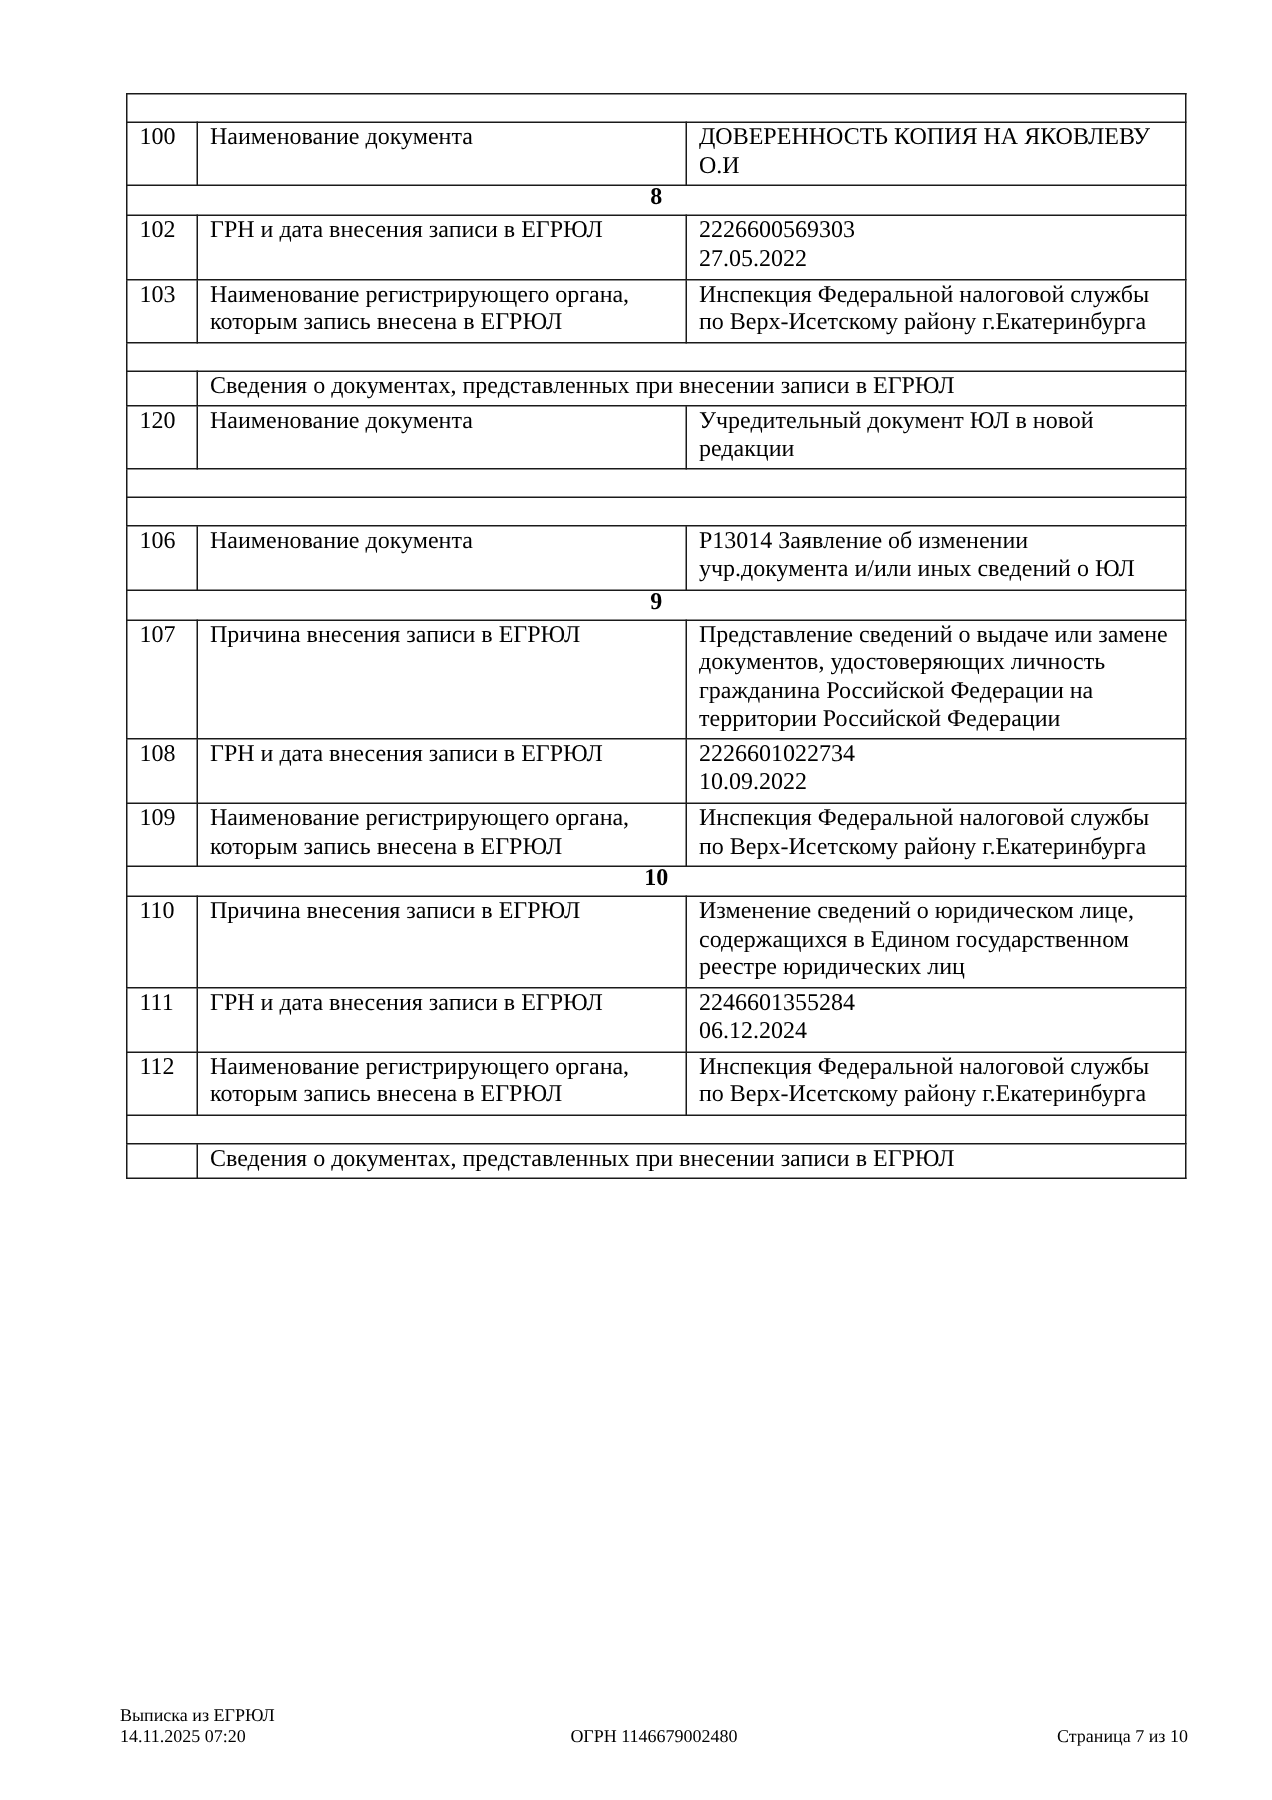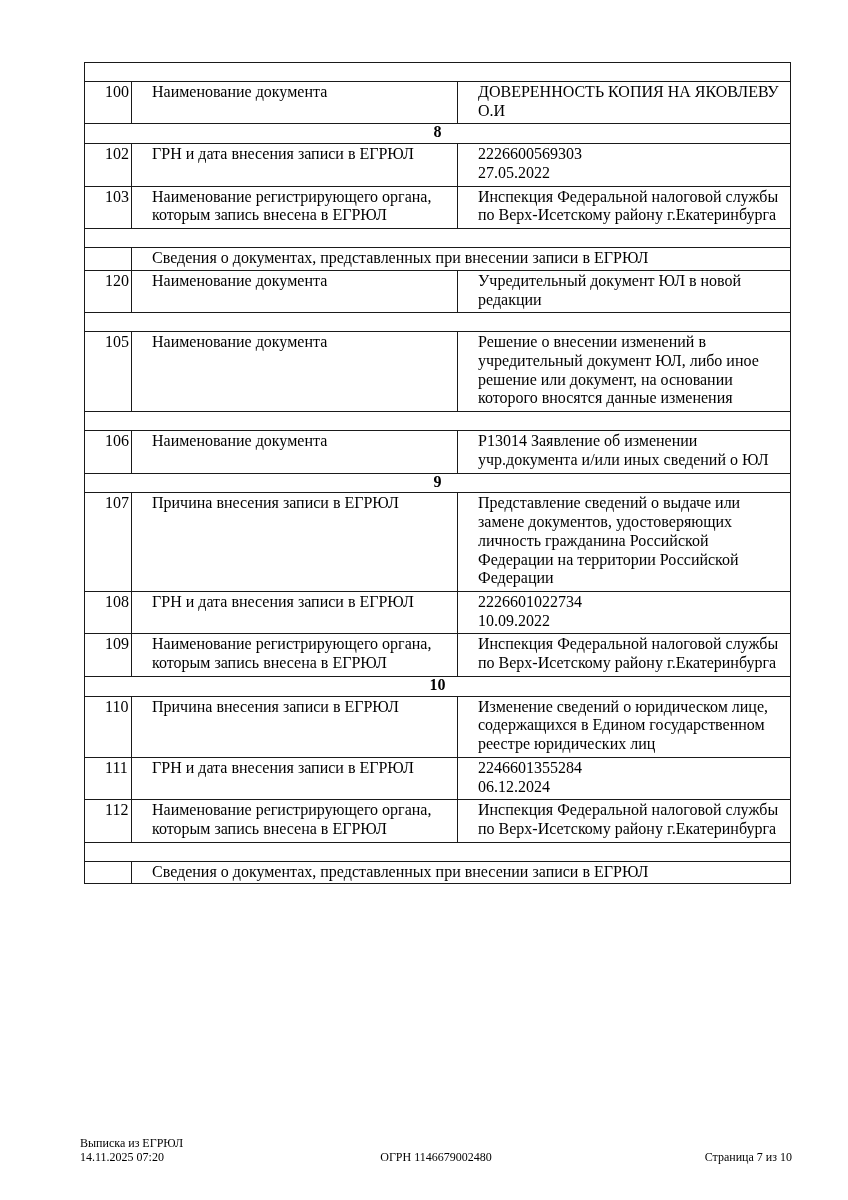--- a/index.html
+++ b/index.html
@@ -28,21 +28,21 @@
     border-collapse: collapse;
     table-layout: fixed;
     font-family: "Liberation Serif", serif;
     font-size: 16px;
     line-height: 1.17;
     color: #000000;
   }
   table.egrul-table td {
     border: 1px solid #1a1a1a;
     vertical-align: top;
-    padding: 1px 4px 3px 20px;
+    padding: 1px 4px 3px 8px;
     overflow: hidden;
   }
   col.c-num   { width: 47px; }
   col.c-label { width: 326px; }
   col.c-value { width: 333px; }
   td.num {
     text-align: left;
     padding-left: 7px;
   }
   td.value {
@@ -136,25 +136,20 @@
           <td class="num"></td>
           <td class="sub-label" colspan="2">Сведения о документах, представленных при внесении записи в ЕГРЮЛ</td>
         </tr>
         <tr>
           <td class="num">120</td>
           <td class="label">Наименование документа</td>
           <td class="value">Учредительный документ ЮЛ в новой редакции</td>
         </tr>
         <tr class="spacer-row">
           <td colspan="3"></td>
-        </tr>
-        <tr>
-          <td class="num">105</td>
-          <td class="label">Наименование документа</td>
-          <td class="value">Решение о внесении изменений в учредительный документ ЮЛ, либо иное решение или документ, на основании которого вносятся данные изменения</td>
         </tr>
         <tr class="spacer-row">
           <td colspan="3"></td>
         </tr>
         <tr>
           <td class="num">106</td>
           <td class="label">Наименование документа</td>
           <td class="value">Р13014 Заявление об изменении учр.документа и/или иных сведений о ЮЛ</td>
         </tr>
         <tr class="section-row">

